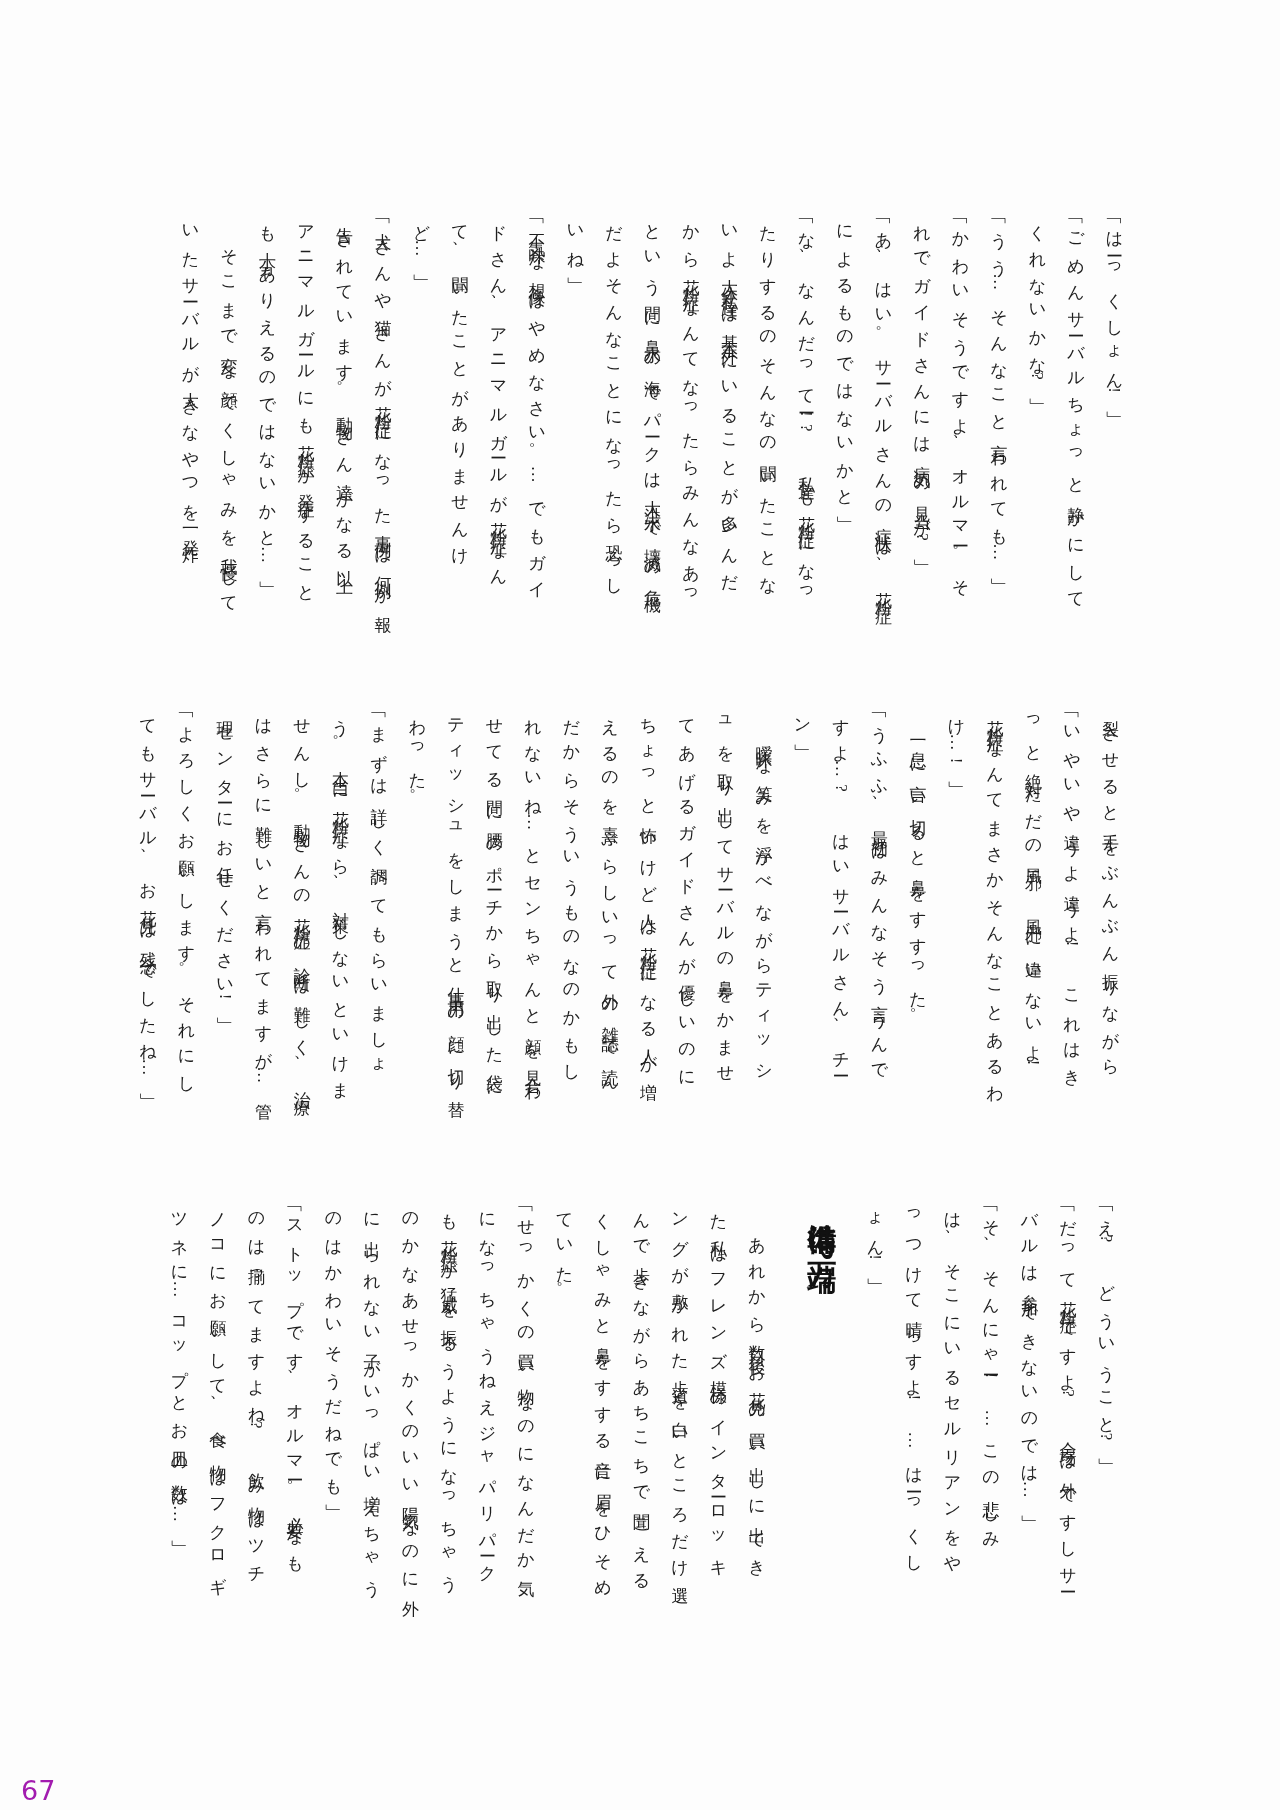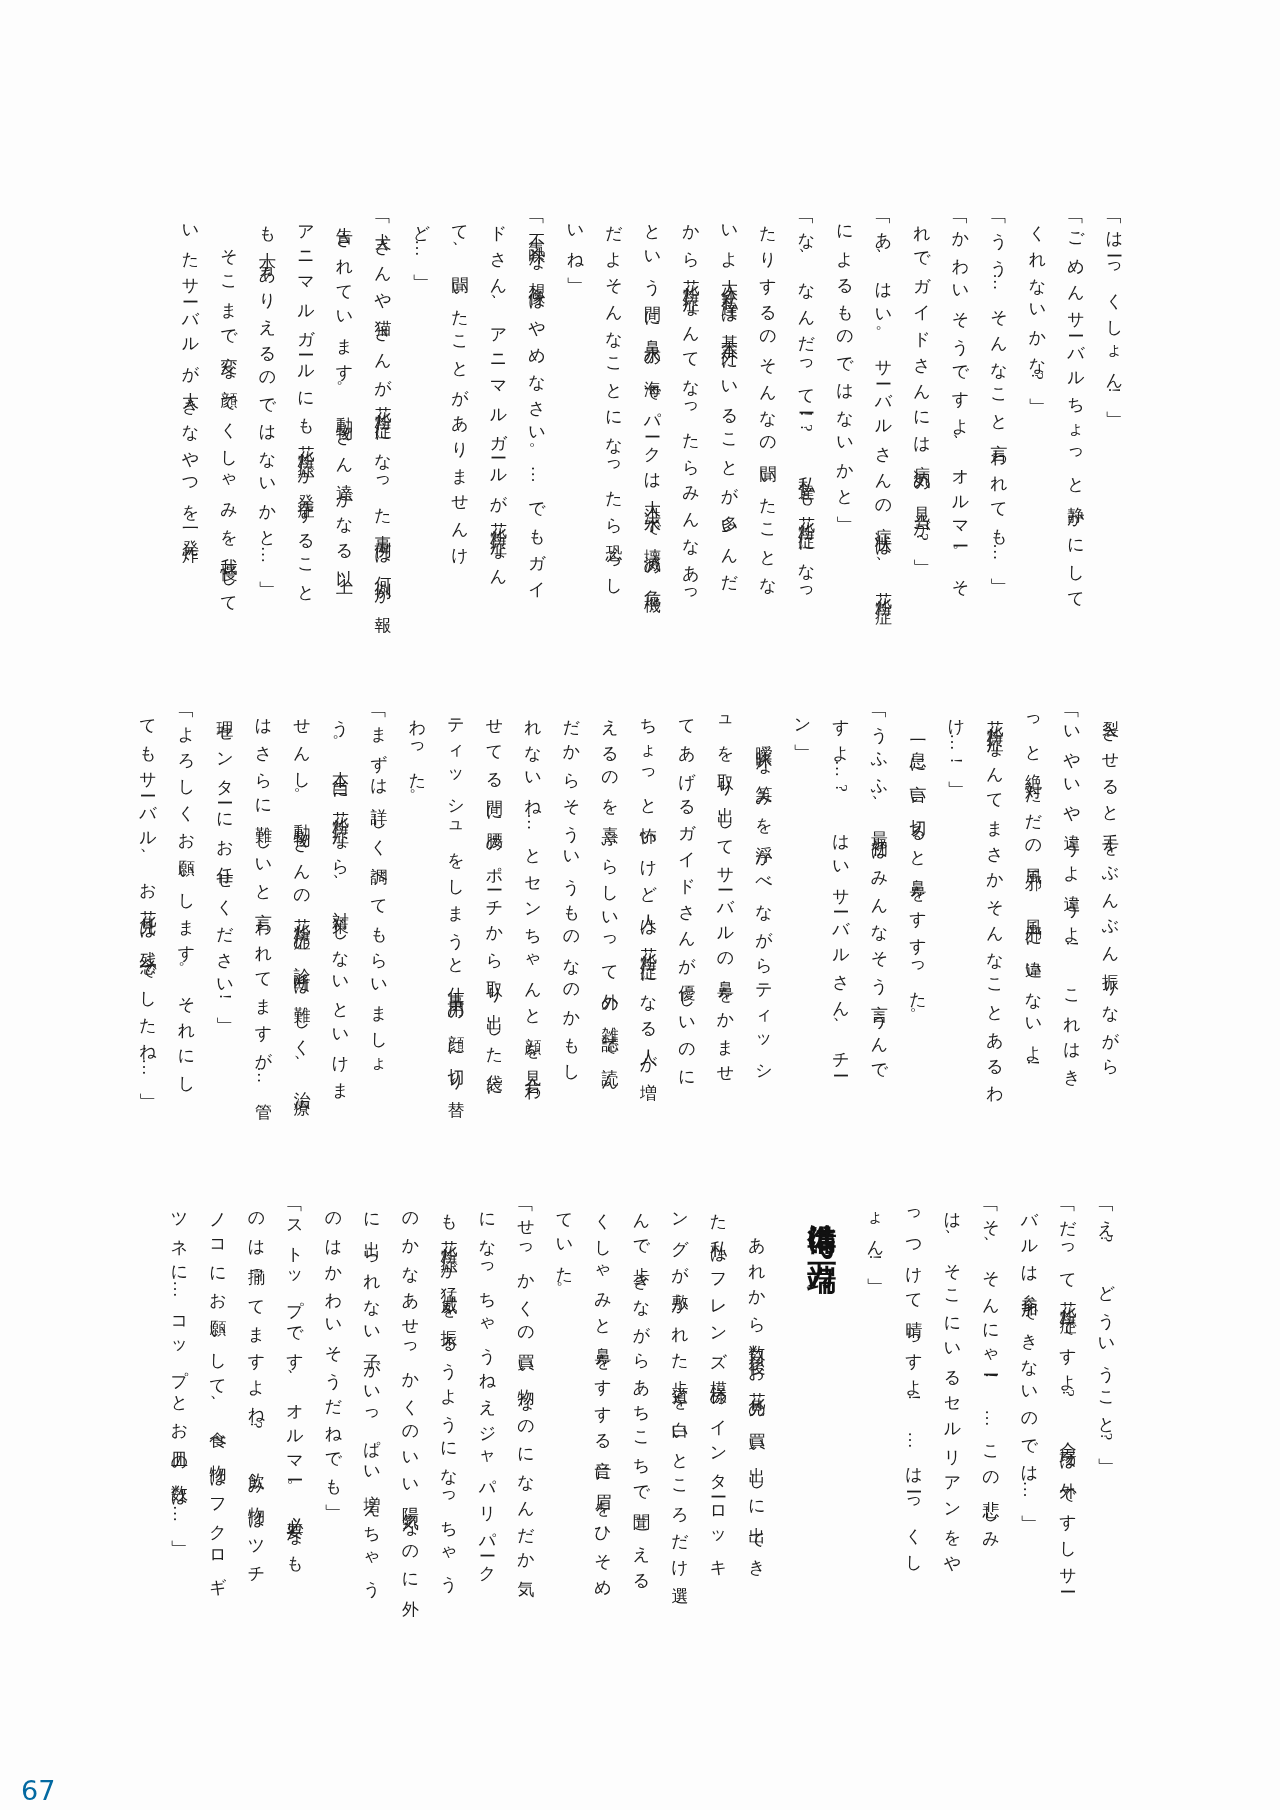--- a/index.html
+++ b/index.html
@@ -58,21 +58,21 @@
     line-height: 34px;
     letter-spacing: 0.06em;
     color: #111111;
   }
   .page-number {
     position: absolute;
     left: 21px;
     top: 1775px;
     font-family: "DejaVu Sans", "Liberation Sans", sans-serif;
     font-size: 27px;
-    color: #0369a1;
+    color: #a21caf;
   }
 </style>
 </head>
 <body>
 
 <div class="page">
   <section class="band band-top" id="band-0">
       <p class="dialogue">「はーっくしょん!」</p>
       <p class="dialogue">「ごめんサーバルちょっと静かにしてくれないかな?」</p>
       <p class="dialogue">「うう…そんなこと言われても…」</p>

